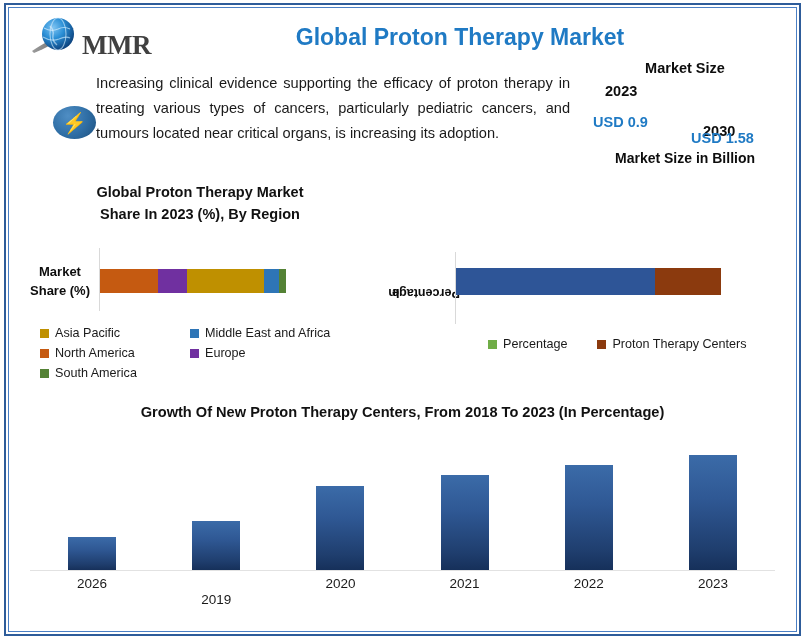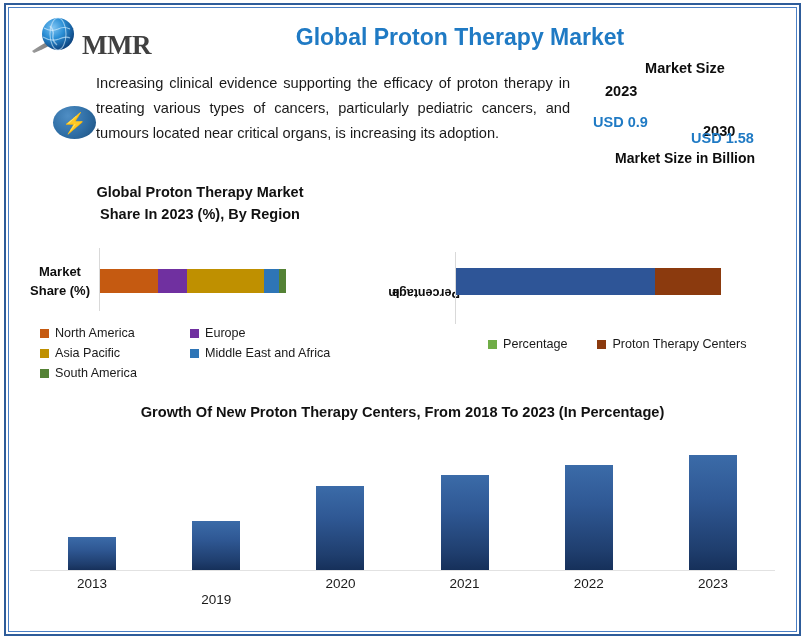--- a/index.html
+++ b/index.html
@@ -373,36 +373,36 @@
       <div class="stack-seg" style="width: 57.66px; background: rgb(197, 90, 17);"></div>
       <div class="stack-seg" style="width: 29.76px; background: rgb(112, 48, 160);"></div>
       <div class="stack-seg" style="width: 76.26px; background: rgb(191, 144, 0);"></div>
       <div class="stack-seg" style="width: 14.88px; background: rgb(46, 117, 182);"></div>
       <div class="stack-seg" style="width: 7.44px; background: rgb(84, 130, 53);"></div>
     </div>
 
   <div class="legend-region">
     <div class="legend-row">
       <div class="legend-item col1">
+        <span class="legend-swatch" style="background: rgb(191, 144, 0);"></span>
+        <span>Asia Pacific</span>
+      </div>
+      <div class="legend-item">
+        <span class="legend-swatch" style="background: rgb(46, 117, 182);"></span>
+        <span>Middle East and Africa</span>
+      </div>
+    </div>
+    <div class="legend-row">
+      <div class="legend-item col1">
         <span class="legend-swatch" style="background: rgb(197, 90, 17);"></span>
         <span>North America</span>
       </div>
       <div class="legend-item">
         <span class="legend-swatch" style="background: rgb(112, 48, 160);"></span>
         <span>Europe</span>
-      </div>
-    </div>
-    <div class="legend-row">
-      <div class="legend-item col1">
-        <span class="legend-swatch" style="background: rgb(191, 144, 0);"></span>
-        <span>Asia Pacific</span>
-      </div>
-      <div class="legend-item">
-        <span class="legend-swatch" style="background: rgb(46, 117, 182);"></span>
-        <span>Middle East and Africa</span>
       </div>
     </div>
     <div class="legend-row">
       <div class="legend-item col1">
         <span class="legend-swatch" style="background: rgb(84, 130, 53);"></span>
         <span>South America</span>
       </div>
     </div>
   </div>
 
@@ -424,21 +424,21 @@
       <span class="legend-swatch" style="background: rgb(139, 58, 14);"></span>
       <span>Proton Therapy Centers</span>
     </div>
   </div>
 
   <div class="bottom-title">Growth Of New Proton Therapy Centers, From 2018 To 2023 (In Percentage)</div>
   <div class="bottom-chart">
     <div class="bottom-baseline"></div>
   <div class="bar-slot" style="left: 0px; width: 124.167px; bottom: 30px; height: 130px;">
         <div class="bar-col" style="height: 33px;"></div>
-        <div class="bar-label" style="width: 124.167px;">2013</div>
+        <div class="bar-label" style="width: 124.167px;">2026</div>
       </div>
       <div class="bar-slot" style="left: 124.167px; width: 124.167px; bottom: 30px; height: 130px;">
         <div class="bar-col" style="height: 49px;"></div>
         <div class="bar-label" style="width: 124.167px; margin-top: 16px;">2019</div>
       </div>
       <div class="bar-slot" style="left: 248.333px; width: 124.167px; bottom: 30px; height: 130px;">
         <div class="bar-col" style="height: 84px;"></div>
         <div class="bar-label" style="width: 124.167px;">2020</div>
       </div>
       <div class="bar-slot" style="left: 372.5px; width: 124.167px; bottom: 30px; height: 130px;">

